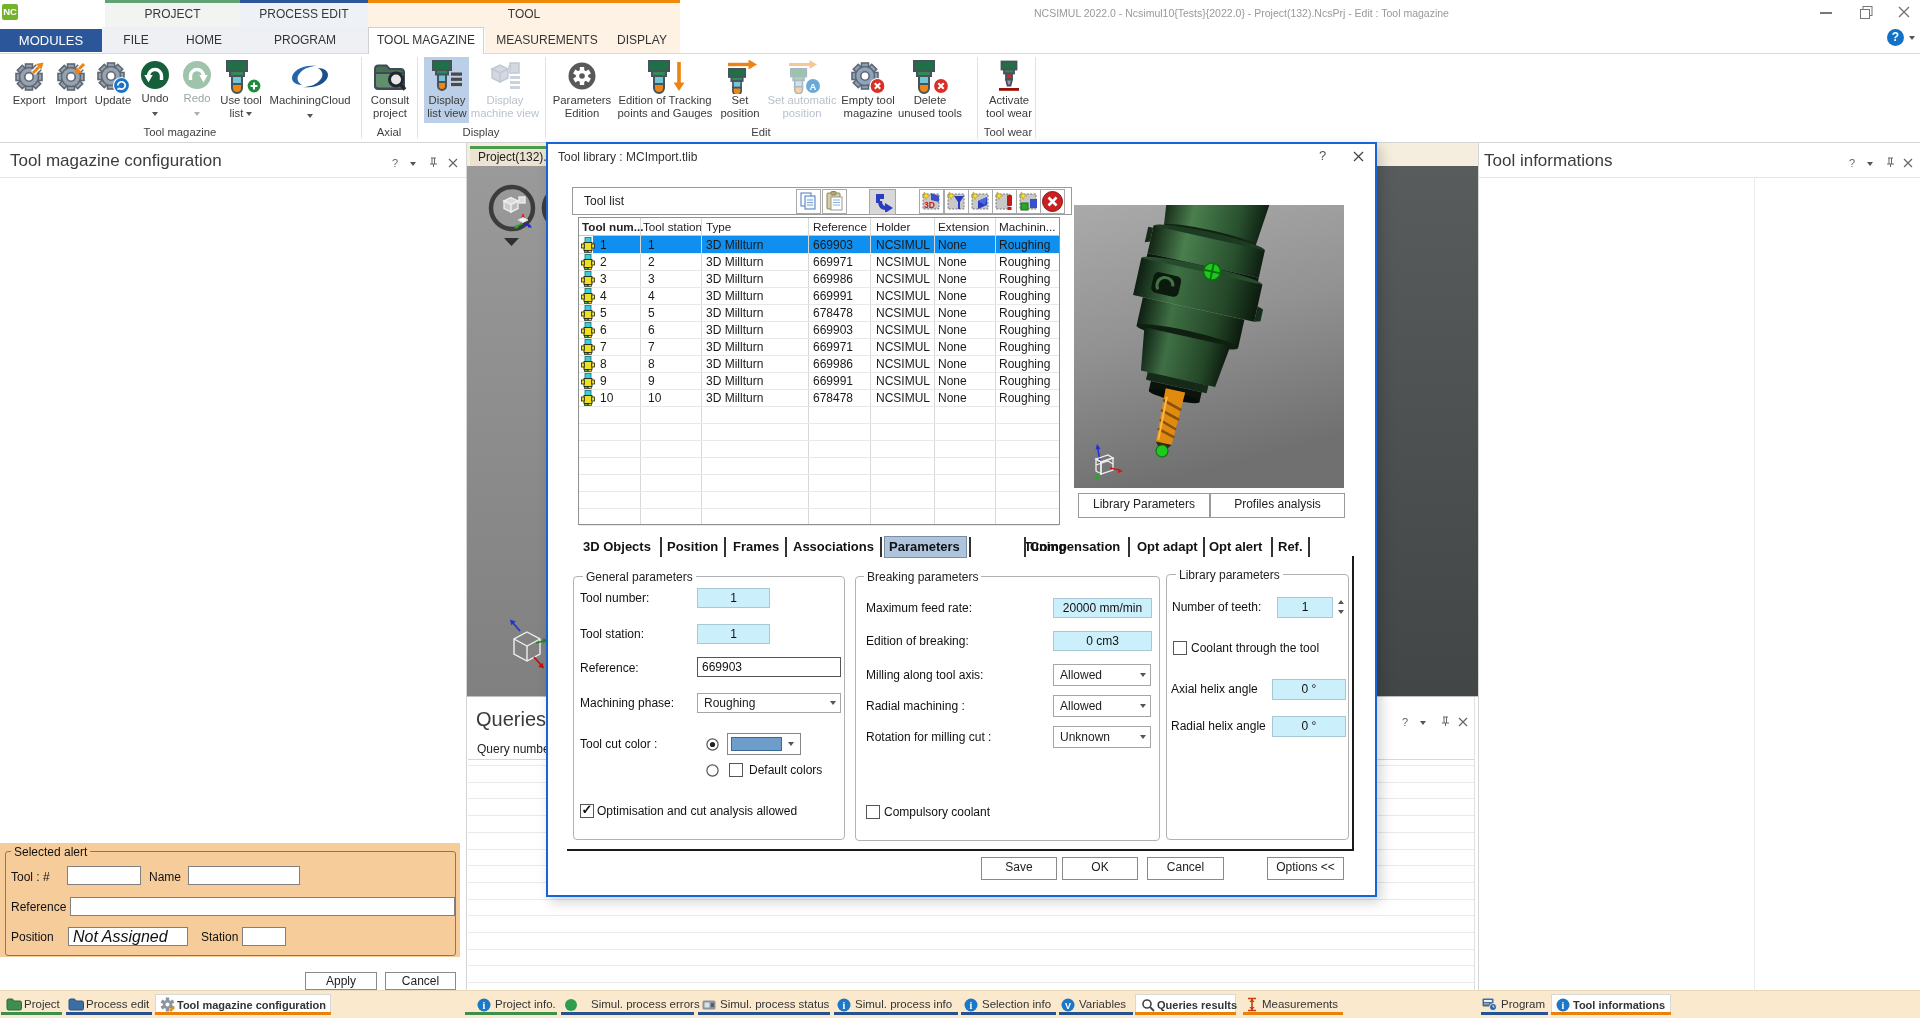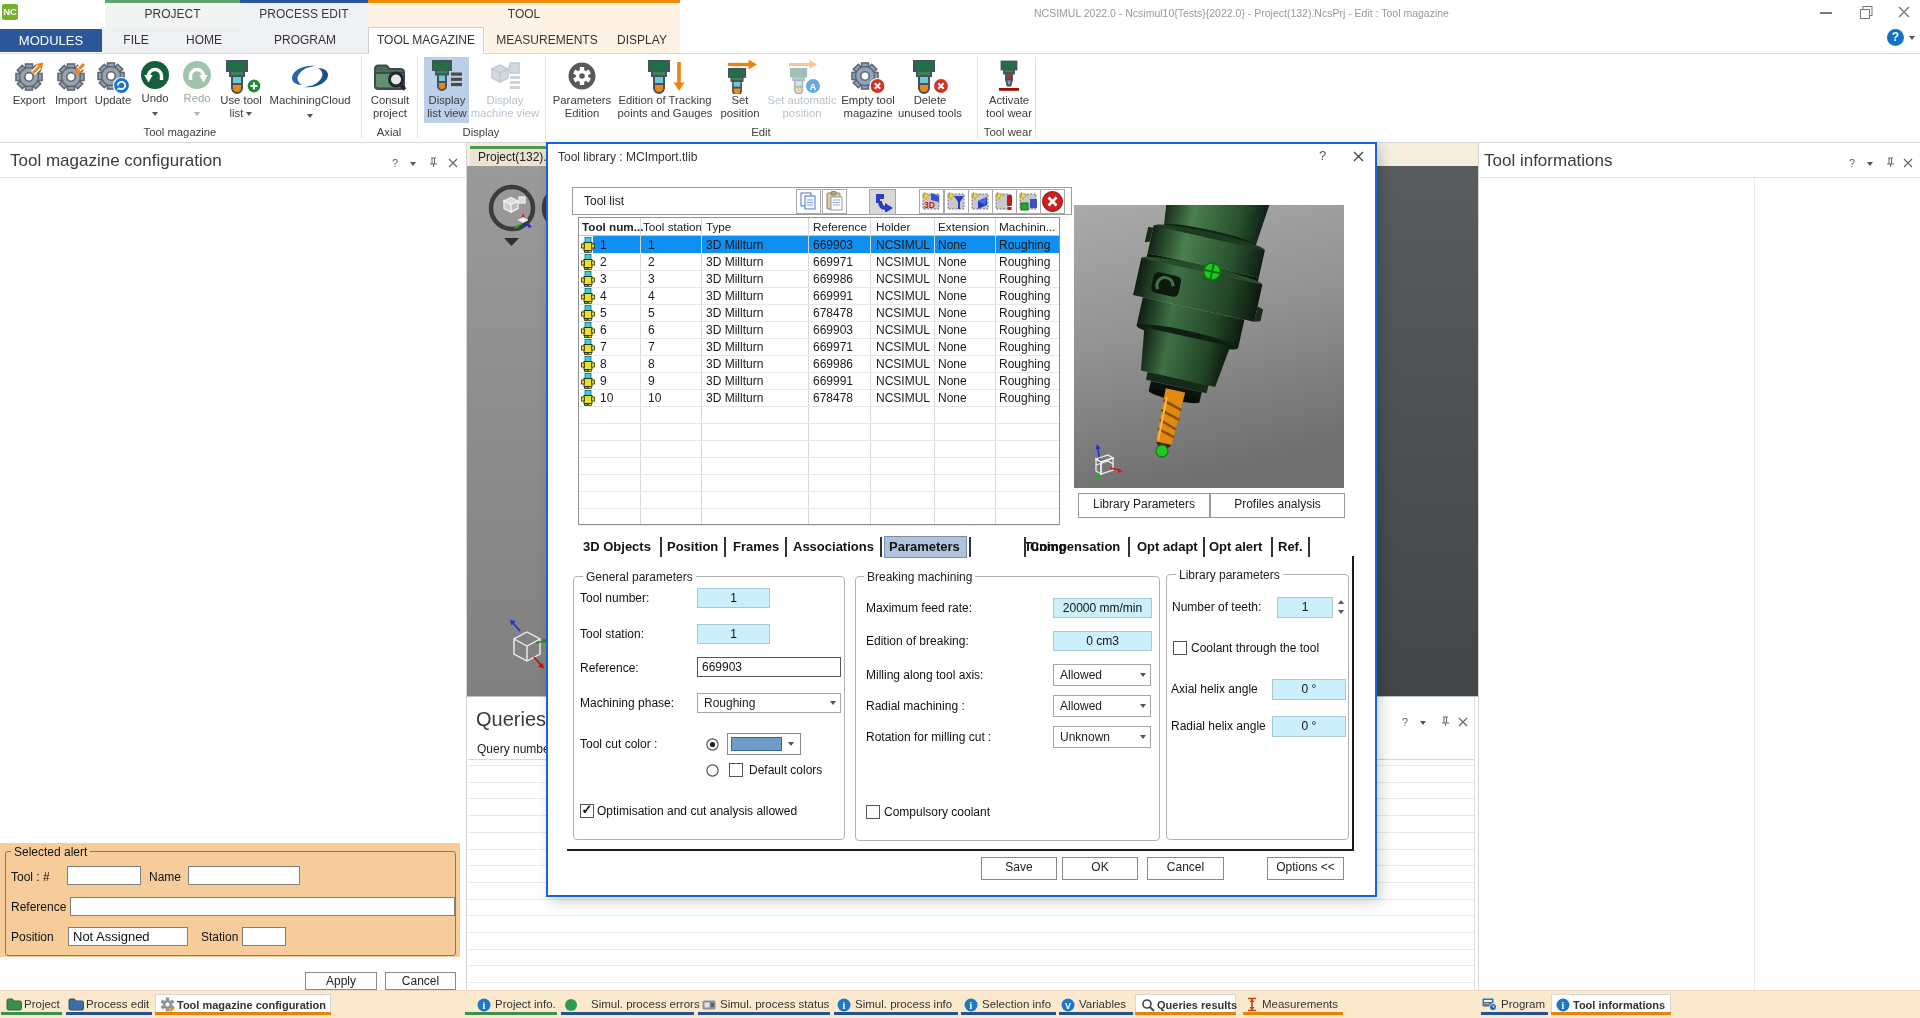--- a/index.html
+++ b/index.html
@@ -345,21 +345,21 @@
 <div class="ab" style="left:0;top:843px;width:460px;height:114px;background:#f6cd9a;"></div>
 <div class="ab" style="left:5px;top:851px;width:449px;height:103px;border:1px solid #7a7a7a;border-radius:3px;"></div>
 <div class="ab" style="left:11px;top:845px;font-size:12px;color:#111;background:#f6cd9a;padding:0 3px;">Selected alert</div>
 <div class="flabel" style="left:11px;top:870px;">Tool : #</div>
 <div class="inp" style="left:67px;top:866px;width:74px;height:19px;box-sizing:border-box;"></div>
 <div class="flabel" style="left:149px;top:870px;">Name</div>
 <div class="inp" style="left:188px;top:866px;width:112px;height:19px;box-sizing:border-box;"></div>
 <div class="flabel" style="left:11px;top:900px;">Reference</div>
 <div class="inp" style="left:70px;top:897px;width:385px;height:19px;box-sizing:border-box;"></div>
 <div class="flabel" style="left:11px;top:930px;">Position</div>
-<div class="inp" style="left:68px;top:927px;width:120px;height:19px;box-sizing:border-box;font-size:13px;color:#111;line-height:17px;padding-left:4px;">Not Assigned</div>
+<div class="inp" style="left:68px;top:927px;width:120px;height:19px;box-sizing:border-box;font-size:16px;color:#111;line-height:17px;padding-left:4px;font-style:italic;">Not Assigned</div>
 <div class="flabel" style="left:201px;top:930px;">Station</div>
 <div class="inp" style="left:242px;top:927px;width:44px;height:19px;box-sizing:border-box;"></div>
 <div class="btn" style="left:305px;top:972px;width:72px;height:18px;line-height:16px;box-sizing:border-box;">Apply</div>
 <div class="btn" style="left:385px;top:972px;width:71px;height:18px;line-height:16px;box-sizing:border-box;">Cancel</div>
 
 <div class="ab" style="left:467px;top:143px;width:1011px;height:23px;background:#f5edde;"></div>
 <div class="ab" style="left:470px;top:146px;width:90px;height:20px;background:#ece3d3;border-top:3px solid #4c9a4c;box-sizing:content-box;"></div>
 <div class="ab" style="left:478px;top:150px;font-size:12px;color:#222;white-space:nowrap;">Project(132).Nc</div>
 
 <div class="ab" style="left:467px;top:166px;width:480px;height:530px;background:linear-gradient(180deg,#9a9a9a,#8a8a8a 60%,#808080);"></div>
@@ -935,21 +935,21 @@
 <svg class="ab" style="left:158px;top:620px;" width="13" height="13" viewBox="0 0 13 13">
         <circle cx="6.5" cy="6.5" r="5.6" fill="#fff" stroke="#555" stroke-width="1.2"></circle>
       </svg>
 <div class="cb" style="left:181px;top:619px;"></div>
 <div class="flabel" style="left:201px;top:619px;">Default colors</div>
 <div class="cb" style="left:32px;top:660px;"></div>
 <div class="check" style="left:33.5px;top:660px;">✓</div>
 <div class="flabel" style="left:49px;top:660px;">Optimisation and cut analysis allowed</div>
 
 <div class="gbox" style="left:307px;top:432px;width:303px;height:263px;"></div>
-<div class="glab" style="left:316px;top:426px;">Breaking machining</div>
+<div class="glab" style="left:316px;top:426px;">Breaking parameters</div>
 <div class="flabel" style="left:318px;top:457px;">Maximum feed rate:</div>
 <div class="cyan" style="left:505px;top:454px;width:99px;height:20px;line-height:18px;box-sizing:border-box;">20000 mm/min</div>
 <div class="flabel" style="left:318px;top:490px;">Edition of breaking:</div>
 <div class="cyan" style="left:505px;top:487px;width:99px;height:20px;line-height:18px;box-sizing:border-box;">0 cm3</div>
 <div class="flabel" style="left:318px;top:524px;">Milling along tool axis:</div>
 <div class="drop" style="left:505px;top:520px;width:98px;height:22px;line-height:20px;box-sizing:border-box;padding-left:6px;">Allowed<span class="dc"></span></div>
 <div class="flabel" style="left:318px;top:555px;">Radial machining :</div>
 <div class="drop" style="left:505px;top:551px;width:98px;height:22px;line-height:20px;box-sizing:border-box;padding-left:6px;">Allowed<span class="dc"></span></div>
 <div class="flabel" style="left:318px;top:586px;">Rotation for milling cut :</div>
 <div class="drop" style="left:505px;top:582px;width:98px;height:22px;line-height:20px;box-sizing:border-box;padding-left:6px;">Unknown<span class="dc"></span></div>

